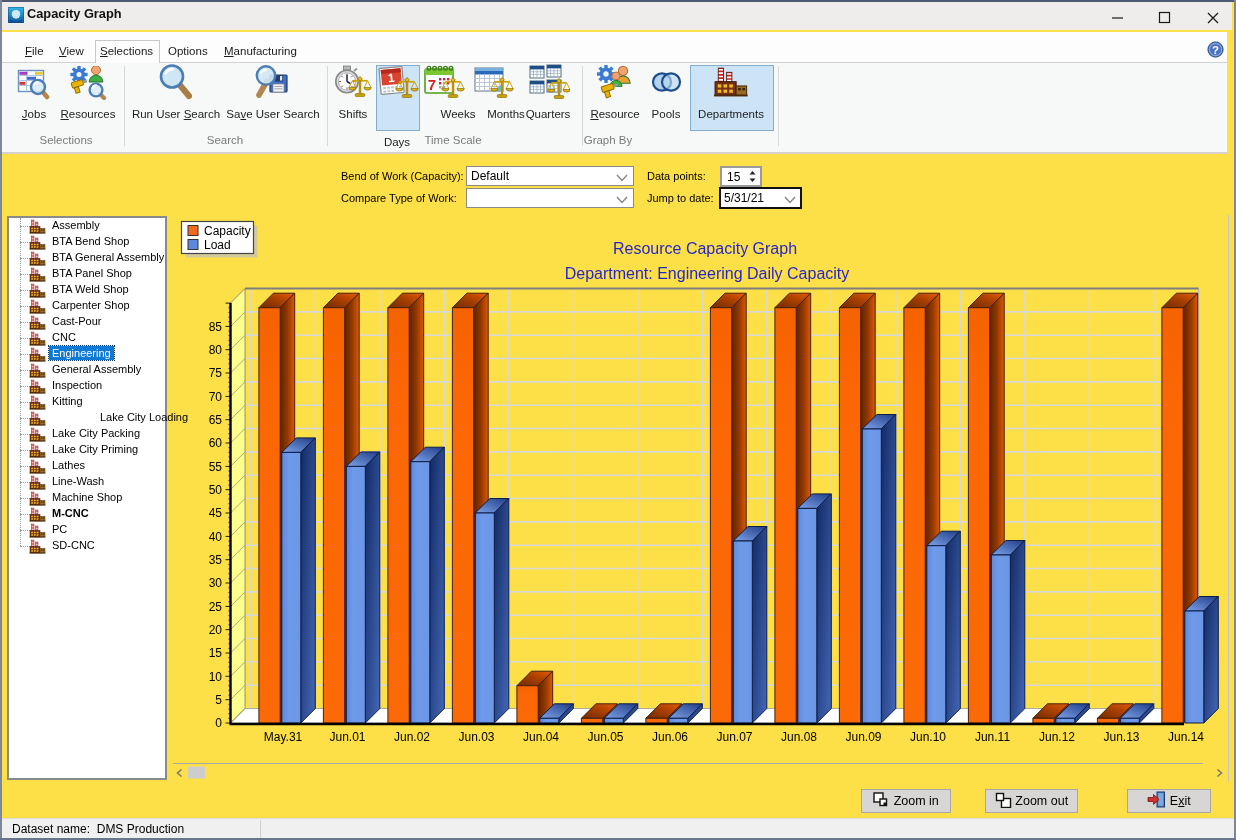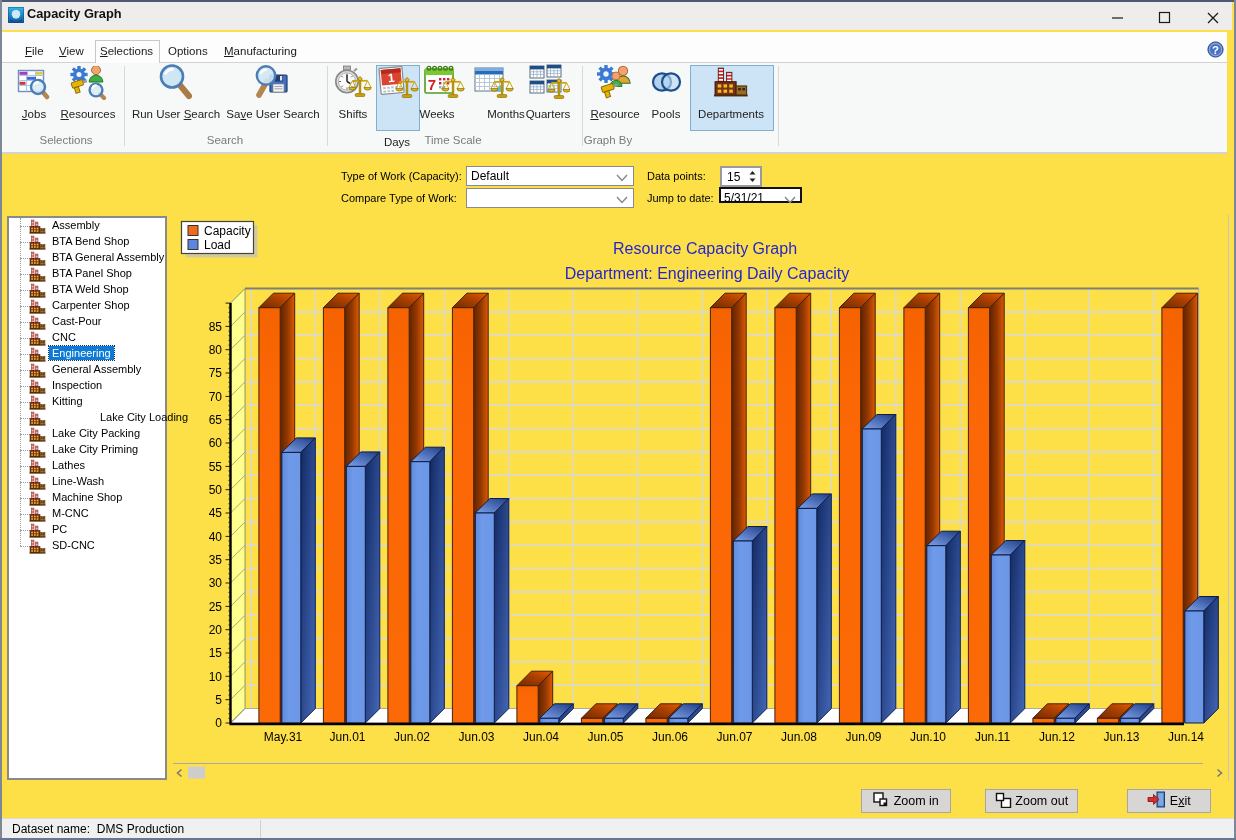--- a/index.html
+++ b/index.html
@@ -179,21 +179,21 @@
 <path d="M0,-7.5 V8" stroke="#b8920a" stroke-width="2.6"></path>
 <path d="M-8,-5.5 H8" stroke="#caa40a" stroke-width="1.8"></path>
 <path d="M-8,-5.5 l-3.6,7.2 M-8,-5.5 l3.6,7.2" stroke="#caa40a" stroke-width="1"></path>
 <path d="M-11.8,1.7 a3.8,2.6 0 0 0 7.6,0 Z" fill="#e8bc10" stroke="#8a6a00" stroke-width="0.8"></path>
 <path d="M8,-5.5 l-3.6,7.2 M8,-5.5 l3.6,7.2" stroke="#caa40a" stroke-width="1"></path>
 <path d="M4.2,1.7 a3.8,2.6 0 0 0 7.6,0 Z" fill="#e8bc10" stroke="#8a6a00" stroke-width="0.8"></path>
 <path d="M0,-10 l2.4,2.5 -2.4,2.5 -2.4,-2.5 Z" fill="#e8bc10" stroke="#8a6a00" stroke-width="0.8"></path>
 <rect x="-5" y="8" width="10" height="3" rx="1" fill="#caa40a" stroke="#8a6a00" stroke-width="0.7"></rect>
 </g>
 </svg></div>
-    <div style="position:absolute;left:377px;top:108px;width:120px;text-align:center;font-size:11.5px;color:#222;white-space:nowrap;">Weeks</div>
+    <div style="position:absolute;left:398px;top:108px;width:120px;text-align:center;font-size:11.5px;color:#222;white-space:nowrap;">Weeks</div>
     <div style="position:absolute;left:472px;top:64px;width:40px;text-align:center;"><svg width="42" height="38" viewBox="0 0 42 38">
 <rect x="3" y="4" width="28" height="23" fill="#fff" stroke="#7a8a9a" stroke-width="1.2"></rect>
 <rect x="3" y="4" width="28" height="6.5" fill="#2a6ab8"></rect>
 <rect x="3" y="4" width="28" height="3" fill="#7ab0e0"></rect>
 <g stroke="#b8c8da" stroke-width="1">
           <path d="M3,14.5 h28 M3,18.5 h28 M3,22.5 h28 M7.5,10.5 v16.5 M12.5,10.5 v16.5 M17.5,10.5 v16.5 M22.5,10.5 v16.5 M27.5,10.5 v16.5"></path>
         </g>
 <path d="M22,27 l9,-8 v8 Z" fill="#4ab8d8" opacity="0.85"></path>
 <g transform="translate(30,23) scale(0.95)">
 <path d="M0,-7.5 V8" stroke="#b8920a" stroke-width="2.6"></path>
@@ -314,21 +314,21 @@
     <div style="position:absolute;left:155px;top:134px;width:140px;text-align:center;font-size:11.5px;color:#7a7a7a;">Search</div>
     <div style="position:absolute;left:383px;top:134px;width:140px;text-align:center;font-size:11.5px;color:#7a7a7a;">Time Scale</div>
     <div style="position:absolute;left:538px;top:134px;width:140px;text-align:center;font-size:11.5px;color:#7a7a7a;">Graph By</div>
   <div style="position:absolute;left:2px;top:152px;width:1225px;height:1.5px;background:#d5d2cf;"></div>
   <svg width="17" height="17" viewBox="0 0 17 17" style="position:absolute;left:1206.5;top:40.5">
 <circle cx="8.5" cy="8.5" r="7.6" fill="#4a72c2" stroke="#2a4a8a" stroke-width="1"></circle>
 <circle cx="8.5" cy="8.5" r="6.1" fill="none" stroke="#8aa6dd" stroke-width="1.2"></circle>
 <text x="8.5" y="12.6" text-anchor="middle" font-size="11.5" font-weight="bold" fill="#fff" font-family="Liberation Sans,sans-serif">?</text>
 </svg>
 
-<div class="plabel" style="left:341px;top:170px;">Type of Work (Capacity):</div>
+<div class="plabel" style="left:341px;top:170px;">Bend of Work (Capacity):</div>
 <div class="combo" style="left:466px;top:166px;width:168px;height:20px;">
   <span style="padding-left:4px;">Default</span>
   <svg width="12" height="8" viewBox="0 0 12 8" style="position:absolute;right:5px;top:7px;">
         <path d="M1,1 L6,6.5 L11,1" fill="none" stroke="#888" stroke-width="1.4"></path>
       </svg>
 </div>
 <div class="plabel" style="left:341px;top:192px;">Compare Type of Work:</div>
 <div class="combo" style="left:466px;top:188px;width:168px;height:20px;">
   <svg width="12" height="8" viewBox="0 0 12 8" style="position:absolute;right:5px;top:7px;">
         <path d="M1,1 L6,6.5 L11,1" fill="none" stroke="#888" stroke-width="1.4"></path>
@@ -336,21 +336,21 @@
 </div>
 <div class="plabel" style="left:647px;top:170px;">Data points:</div>
 <div class="combo" style="left:720px;top:166px;width:42px;height:21px;border:2px solid #9a9a9a;">
   <span style="padding-left:5px;">15</span>
   <svg width="11" height="15" viewBox="0 0 11 15" style="position:absolute;right:2px;top:1px;">
         <path d="M2.5,5.5 L5.5,2 L8.5,5.5 Z" fill="#222"></path>
         <path d="M2.5,9.5 L5.5,13 L8.5,9.5 Z" fill="#222"></path>
       </svg>
 </div>
 <div class="plabel" style="left:647px;top:192px;">Jump to date:</div>
-<div class="combo" style="left:719px;top:187px;width:83px;height:16px;border:2px solid #111;">
+<div class="combo" style="left:719px;top:187px;width:83px;height:22px;border:2px solid #111;">
   <span style="padding-left:3px;">5/31/21</span>
   <svg width="12" height="8" viewBox="0 0 12 8" style="position:absolute;right:4px;top:7px;">
         <path d="M1,1 L6,6.5 L11,1" fill="none" stroke="#888" stroke-width="1.4"></path>
       </svg>
 </div>
 
   <div style="position:absolute;left:7px;top:216px;width:160px;height:564px;background:#fff;border:2px solid #8a8a8a;box-sizing:border-box;"></div>
 <div style="position:absolute;left:20px;top:218px;width:1px;height:328px;border-left:1px dotted #9a9a9a"></div>
 <div style="position:absolute;left:20px;top:226px;width:10px;height:1px;border-top:1px dotted #9a9a9a"></div>
     <div style="position:absolute;left:29px;top:218px;"><svg width="17" height="16" viewBox="0 0 34 32" style="vertical-align:-3px">
@@ -857,21 +857,21 @@
             <rect x="15.5" y="22.5" width="3.4" height="3"></rect>
           </g>
 <rect x="22" y="19" width="10" height="9" fill="#9a6a28" stroke="#4a2e08" stroke-width="1"></rect>
 <g fill="#3a2408">
             <rect x="24" y="21" width="2.6" height="2.2"></rect>
             <rect x="28" y="21" width="2.6" height="2.2"></rect>
           </g>
 <rect x="1" y="27.2" width="32" height="1.8" fill="#4a2a08"></rect>
 </g>
       </svg></div>
-    <div style="position:absolute;left:52px;top:506px;height:16px;color:#000;font-size:11px;line-height:15px;white-space:nowrap;">M-CNC</div>
+    <div style="position:absolute;left:52px;top:506px;height:16px;color:#000;font-size:11px;line-height:15px;white-space:nowrap;font-weight:bold;">M-CNC</div>
     <div style="position:absolute;left:20px;top:530px;width:10px;height:1px;border-top:1px dotted #9a9a9a"></div>
     <div style="position:absolute;left:29px;top:522px;"><svg width="17" height="16" viewBox="0 0 34 32" style="vertical-align:-3px">
         <g transform="scale(1.0)">
 <rect x="5" y="2" width="5" height="14" fill="#c22"></rect>
 <path d="M5,3.6 h5 M5,6.8 h5 M5,10 h5 M5,13.2 h5" stroke="#fff" stroke-width="1.6"></path>
 <rect x="5" y="2" width="5" height="14" fill="none" stroke="#5a1208" stroke-width="0.8"></rect>
 <rect x="13" y="6" width="5" height="10" fill="#c22"></rect>
 <path d="M13,7.6 h5 M13,10.8 h5 M13,14 h5" stroke="#fff" stroke-width="1.6"></path>
 <rect x="13" y="6" width="5" height="10" fill="none" stroke="#5a1208" stroke-width="0.8"></rect>
 <rect x="2" y="15" width="20" height="13" fill="#7a3018" stroke="#3a1405" stroke-width="1"></rect>

